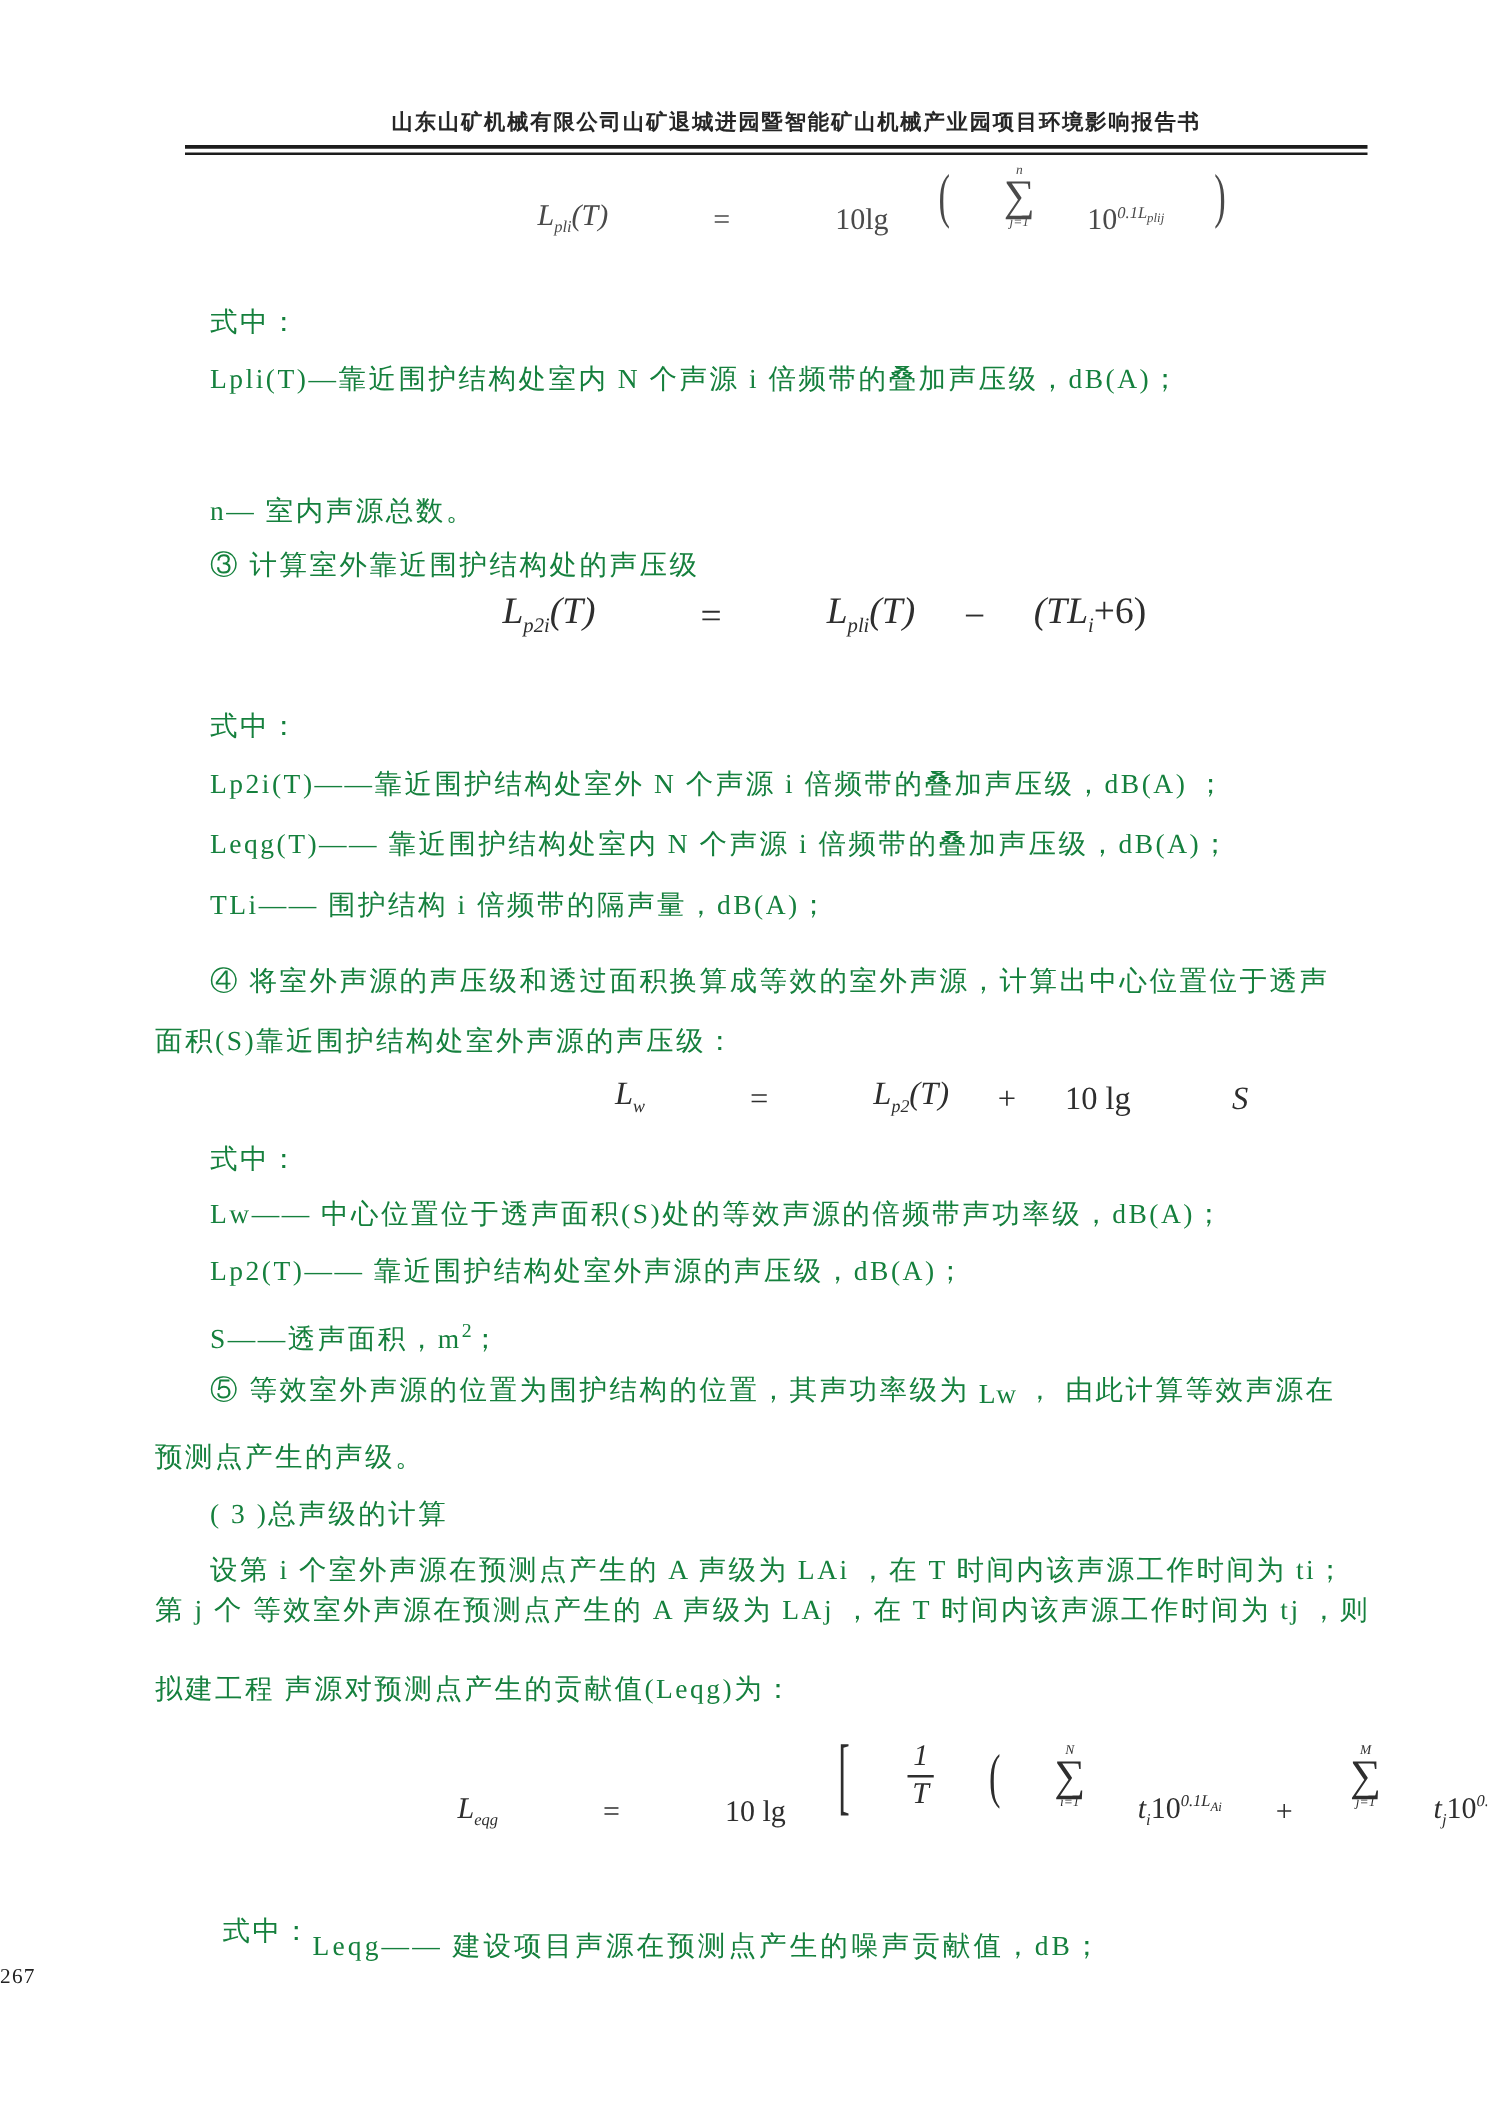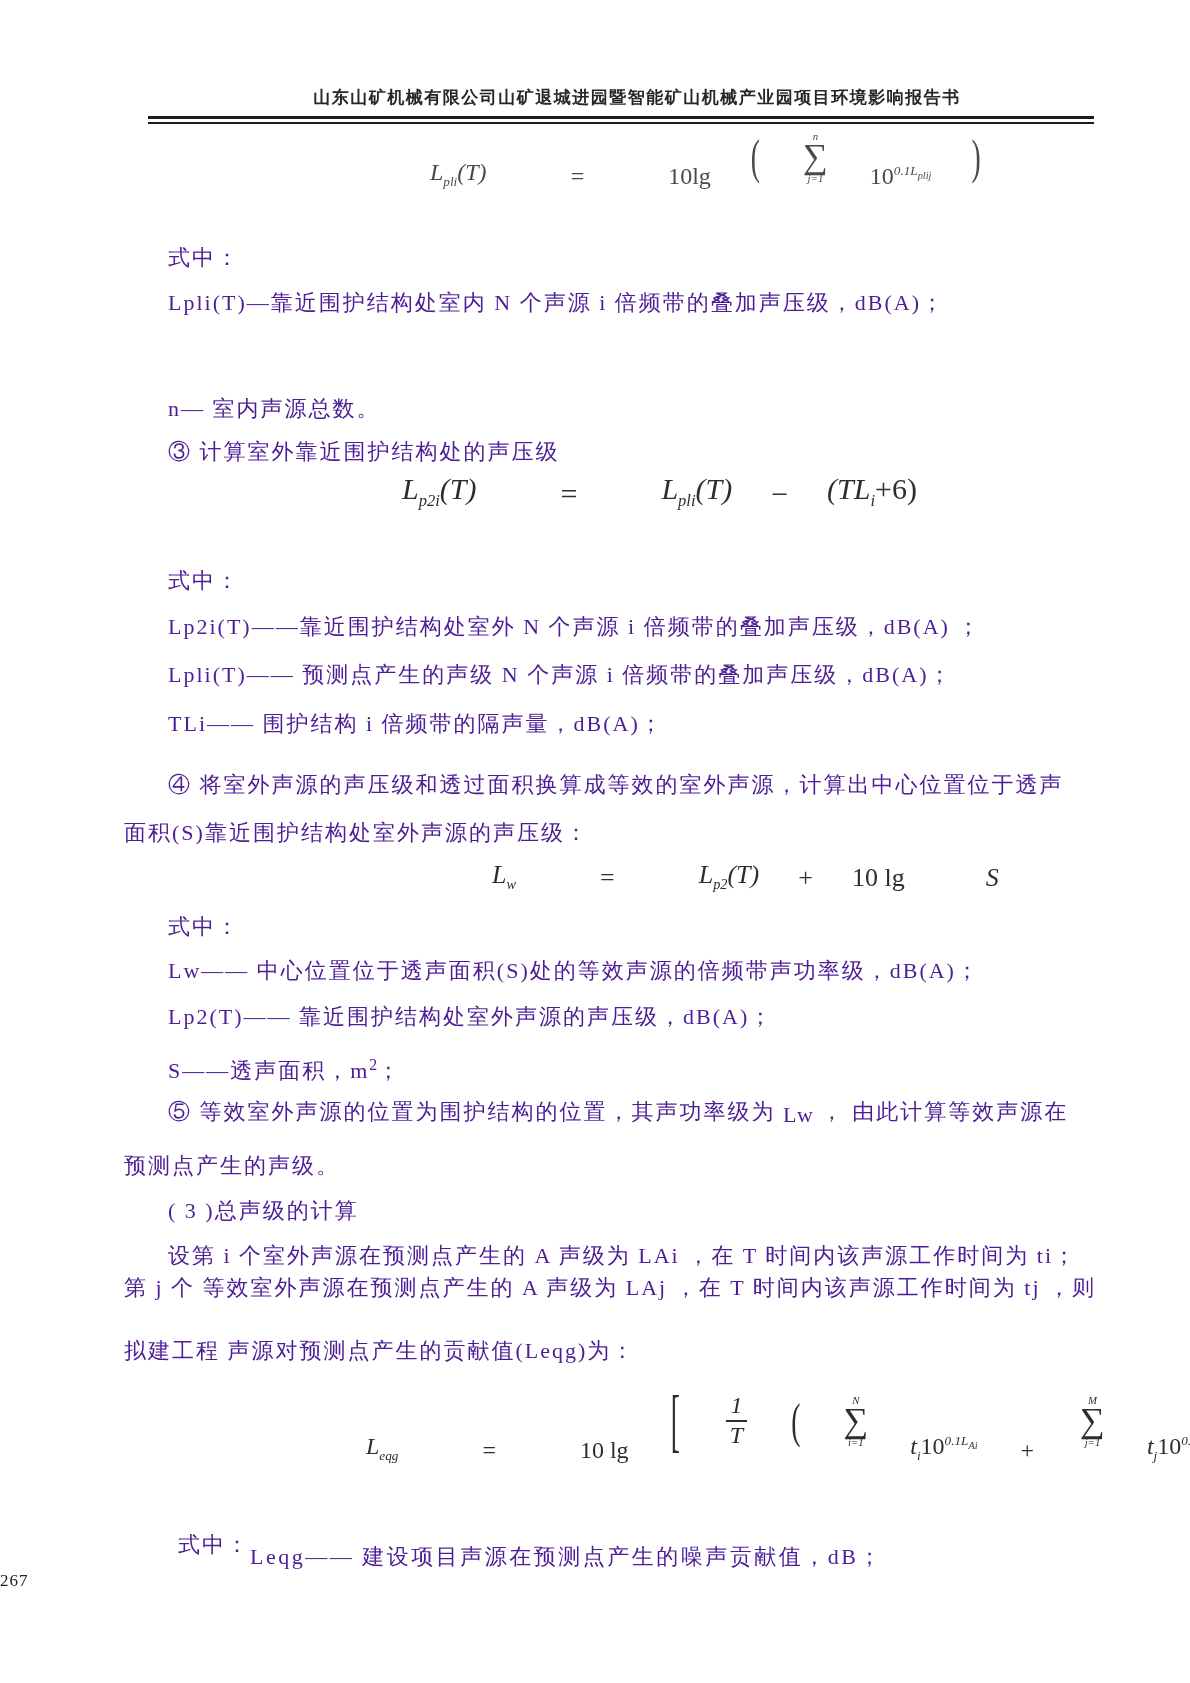--- a/index.html
+++ b/index.html
@@ -2,21 +2,21 @@
 <html><head>
 <meta charset="utf-8">
 <style>
   html,body{margin:0;padding:0;background:#ffffff;}
   .page{position:relative;width:1190px;height:1683px;background:#ffffff;overflow:hidden;
         font-family:"Liberation Serif","DejaVu Serif",serif;color:#141414;}
   .header-title{position:absolute;top:86px;left:164px;width:946px;text-align:center;
         font-size:17px;font-weight:600;letter-spacing:1.5px;color:#262626;white-space:nowrap;}
   .header-rule{position:absolute;top:116px;left:148px;width:946px;height:3px;
         border-top:3px solid #1c1c1c;border-bottom:2px solid #1c1c1c;}
-  .line{position:absolute;font-size:22px;letter-spacing:2px;white-space:pre;color:#4c1d95;}
+  .line{position:absolute;font-size:22px;letter-spacing:2px;white-space:pre;color:#15803d;}
   .line sup{font-size:0.72em;letter-spacing:0;}
   .latin-low{position:relative;top:3px;letter-spacing:0.5px;}
   .footer-page{position:absolute;top:1571px;left:0;width:1190px;
         font-size:17px;letter-spacing:1px;color:#222;}
   
   .formula{position:absolute;display:flex;align-items:flex-end;white-space:nowrap;
         color:#2e2e2e;font-family:"Liberation Serif","DejaVu Serif",serif;gap:39px;}
   .formula.faded{color:#4a4a4a;}
   .tk{display:inline-block;}
   .f-it{font-style:italic;}
@@ -72,21 +72,21 @@
     <span class="f-gap"></span>
     <span class="tk f-rm">=</span>
     <span class="f-gap"></span>
     <span class="tk"><span class="f-it">L</span><sub class="f-sub">pli</sub><span class="f-it">(T)</span></span>
     <span class="tk f-rm">−</span>
     <span class="tk"><span class="f-it">(TL</span><sub class="f-sub">i</sub><span class="f-rm">+6)</span></span>
   </div>
 
   <div class="line" style="left:168px;top:566px;">式中：</div>
   <div class="line" style="left:168px;top:612px;">Lp2i(T)——靠近围护结构处室外 N 个声源 i 倍频带的叠加声压级，dB(A) ；</div>
-  <div class="line" style="left:168px;top:660px;">Lpli(T)—— 预测点产生的声级 N 个声源 i 倍频带的叠加声压级，dB(A)；</div>
+  <div class="line" style="left:168px;top:660px;">Leqg(T)—— 靠近围护结构处室内 N 个声源 i 倍频带的叠加声压级，dB(A)；</div>
   <div class="line" style="left:168px;top:709px;">TLi—— 围护结构 i 倍频带的隔声量，dB(A)；</div>
   <div class="line" style="left:168px;top:770px;">④ 将室外声源的声压级和透过面积换算成等效的室外声源，计算出中心位置位于透声</div>
   <div class="line" style="left:124px;top:818px;">面积(S)靠近围护结构处室外声源的声压级：</div>
 
   <div class="formula" style="left:492px;top:860px;font-size:26px;">
     <span class="tk"><span class="f-it">L</span><sub class="f-sub">w</sub></span>
     <span class="f-gap"></span>
     <span class="tk f-rm">=</span>
     <span class="f-gap"></span>
     <span class="tk"><span class="f-it">L</span><sub class="f-sub">p2</sub><span class="f-it">(T)</span></span>

